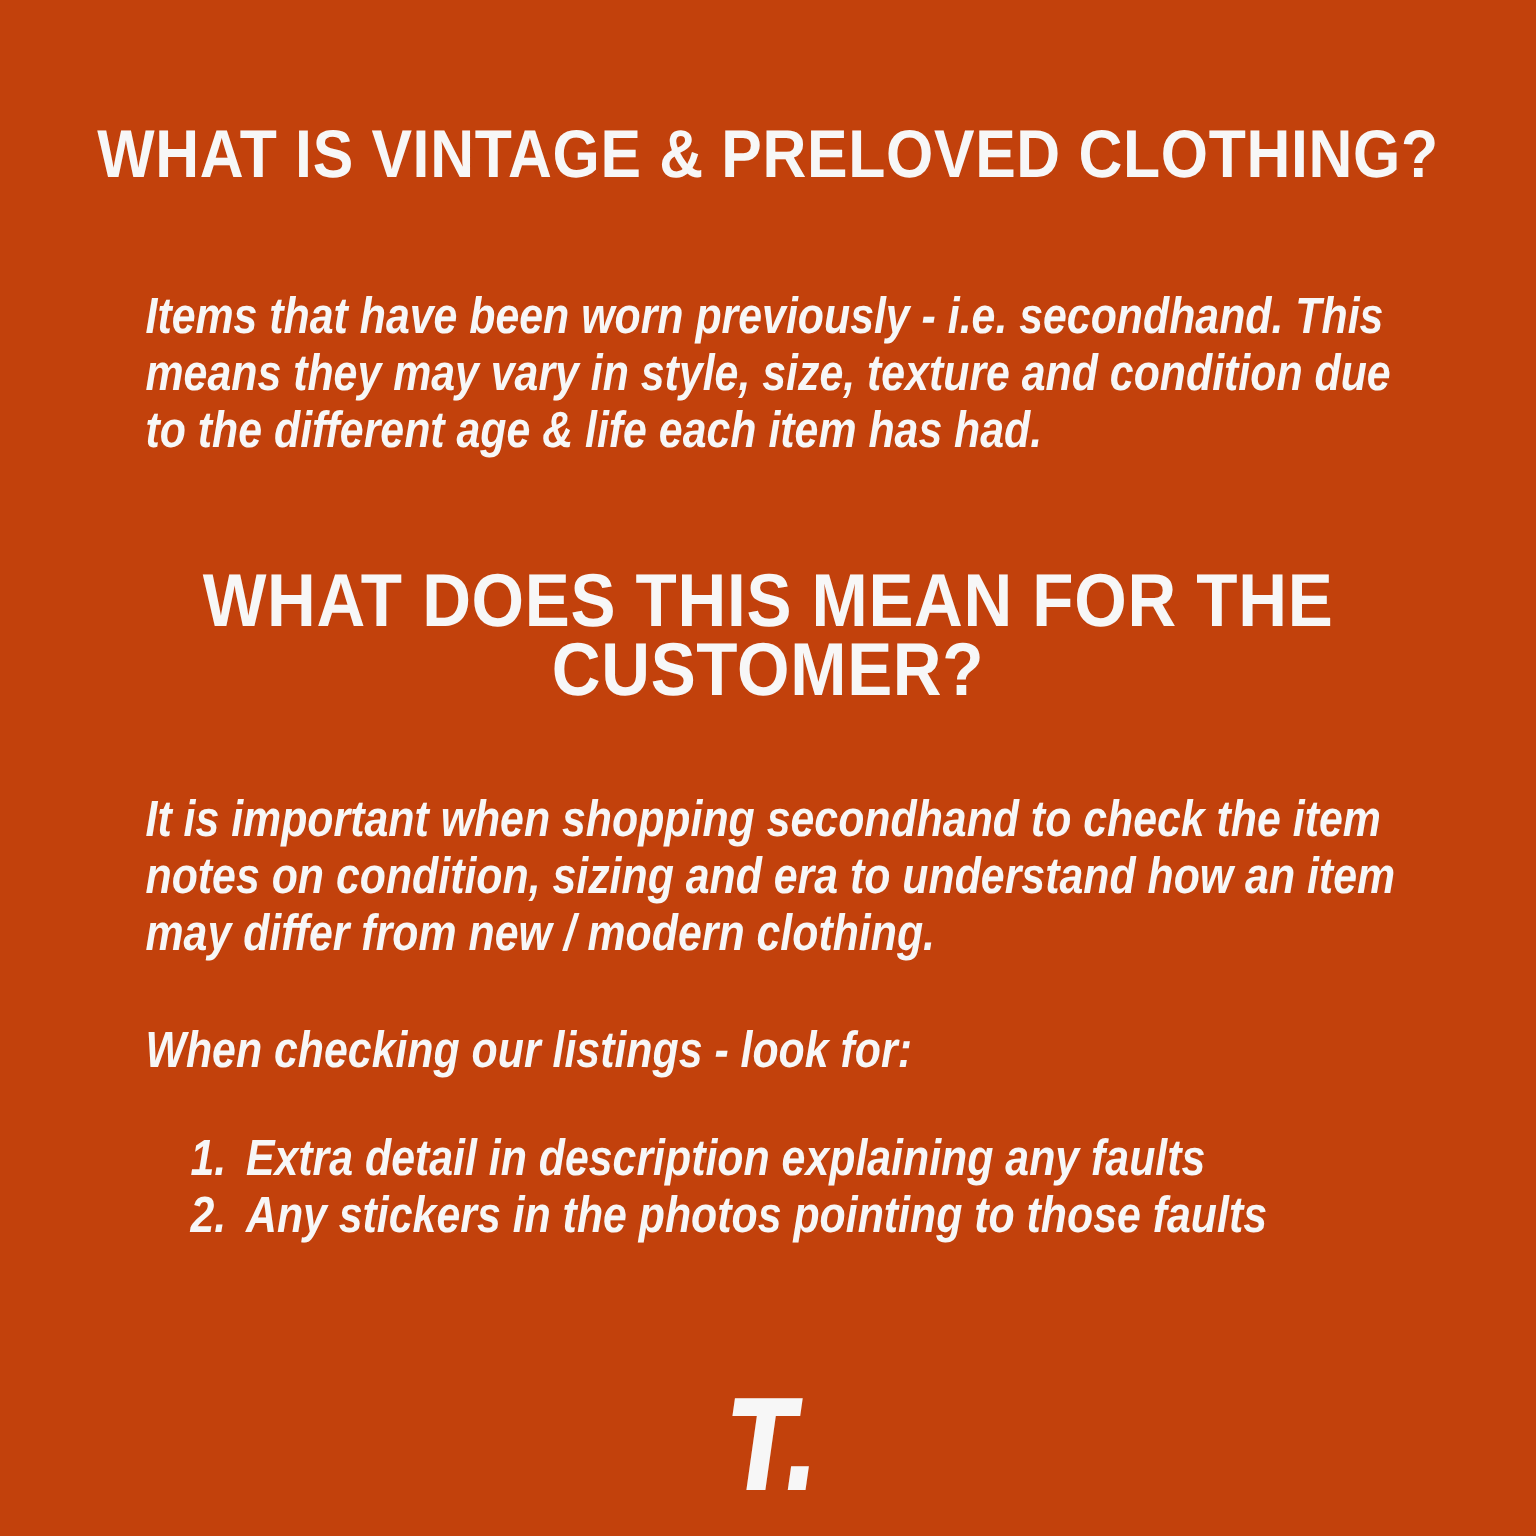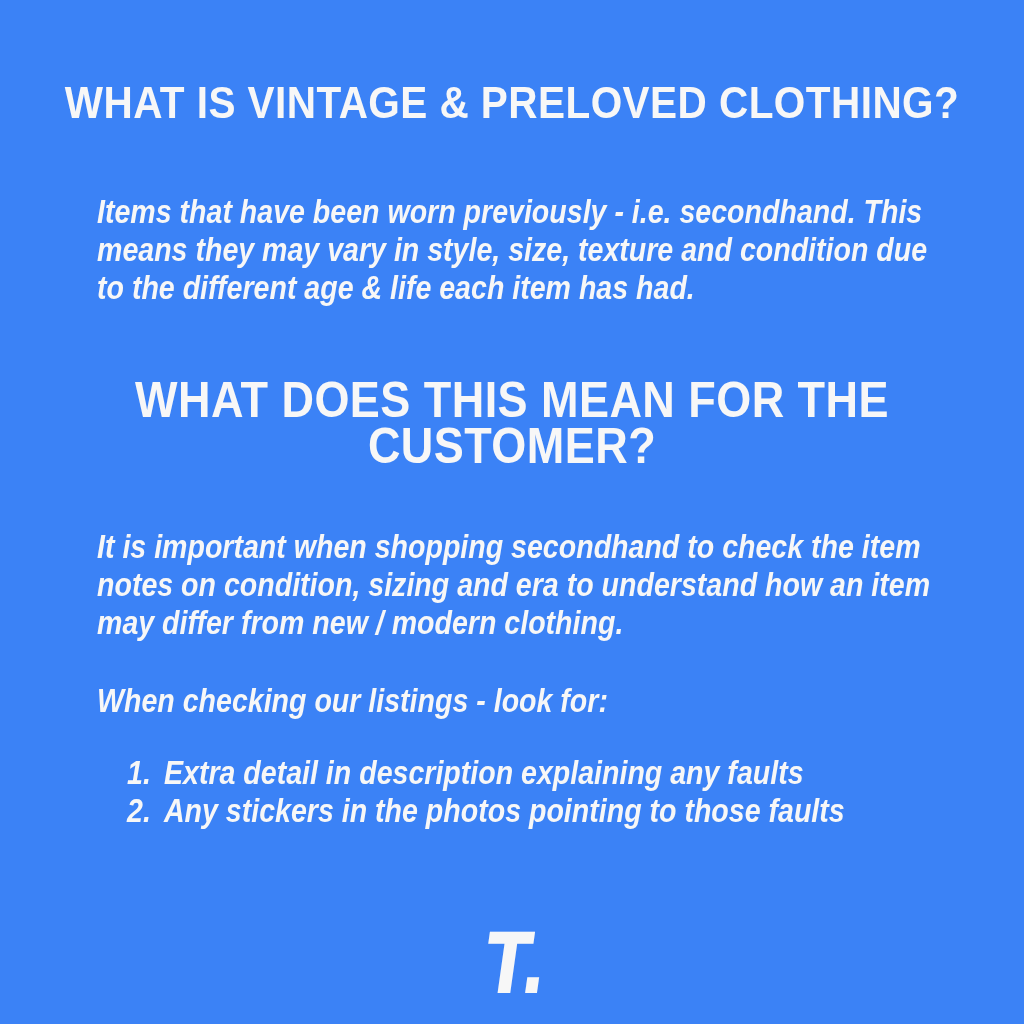--- a/index.html
+++ b/index.html
@@ -88,21 +88,21 @@
     font-size: 84px;
     line-height: 76px;
     letter-spacing: 2px;
     transform: scaleX(0.80) skewX(-10deg);
     transform-origin: 50% 100%;
   }
 </style>
 </head>
 <body>
 
-<div class="canvas" style="background: #3b82f6; color: rgb(247, 247, 247);">
+<div class="canvas" style="background: #c2410c; color: rgb(247, 247, 247);">
 
   <h1 class="h1">WHAT IS VINTAGE &amp; PRELOVED CLOTHING?</h1>
 
   <div class="para p1">
     <div class="pline">Items that have been worn previously - i.e. secondhand. This</div>
     <div class="pline">means they may vary in style, size, texture and condition due</div>
     <div class="pline">to the different age &amp; life each item has had.</div>
   </div>
 
   <h2 class="h2">

